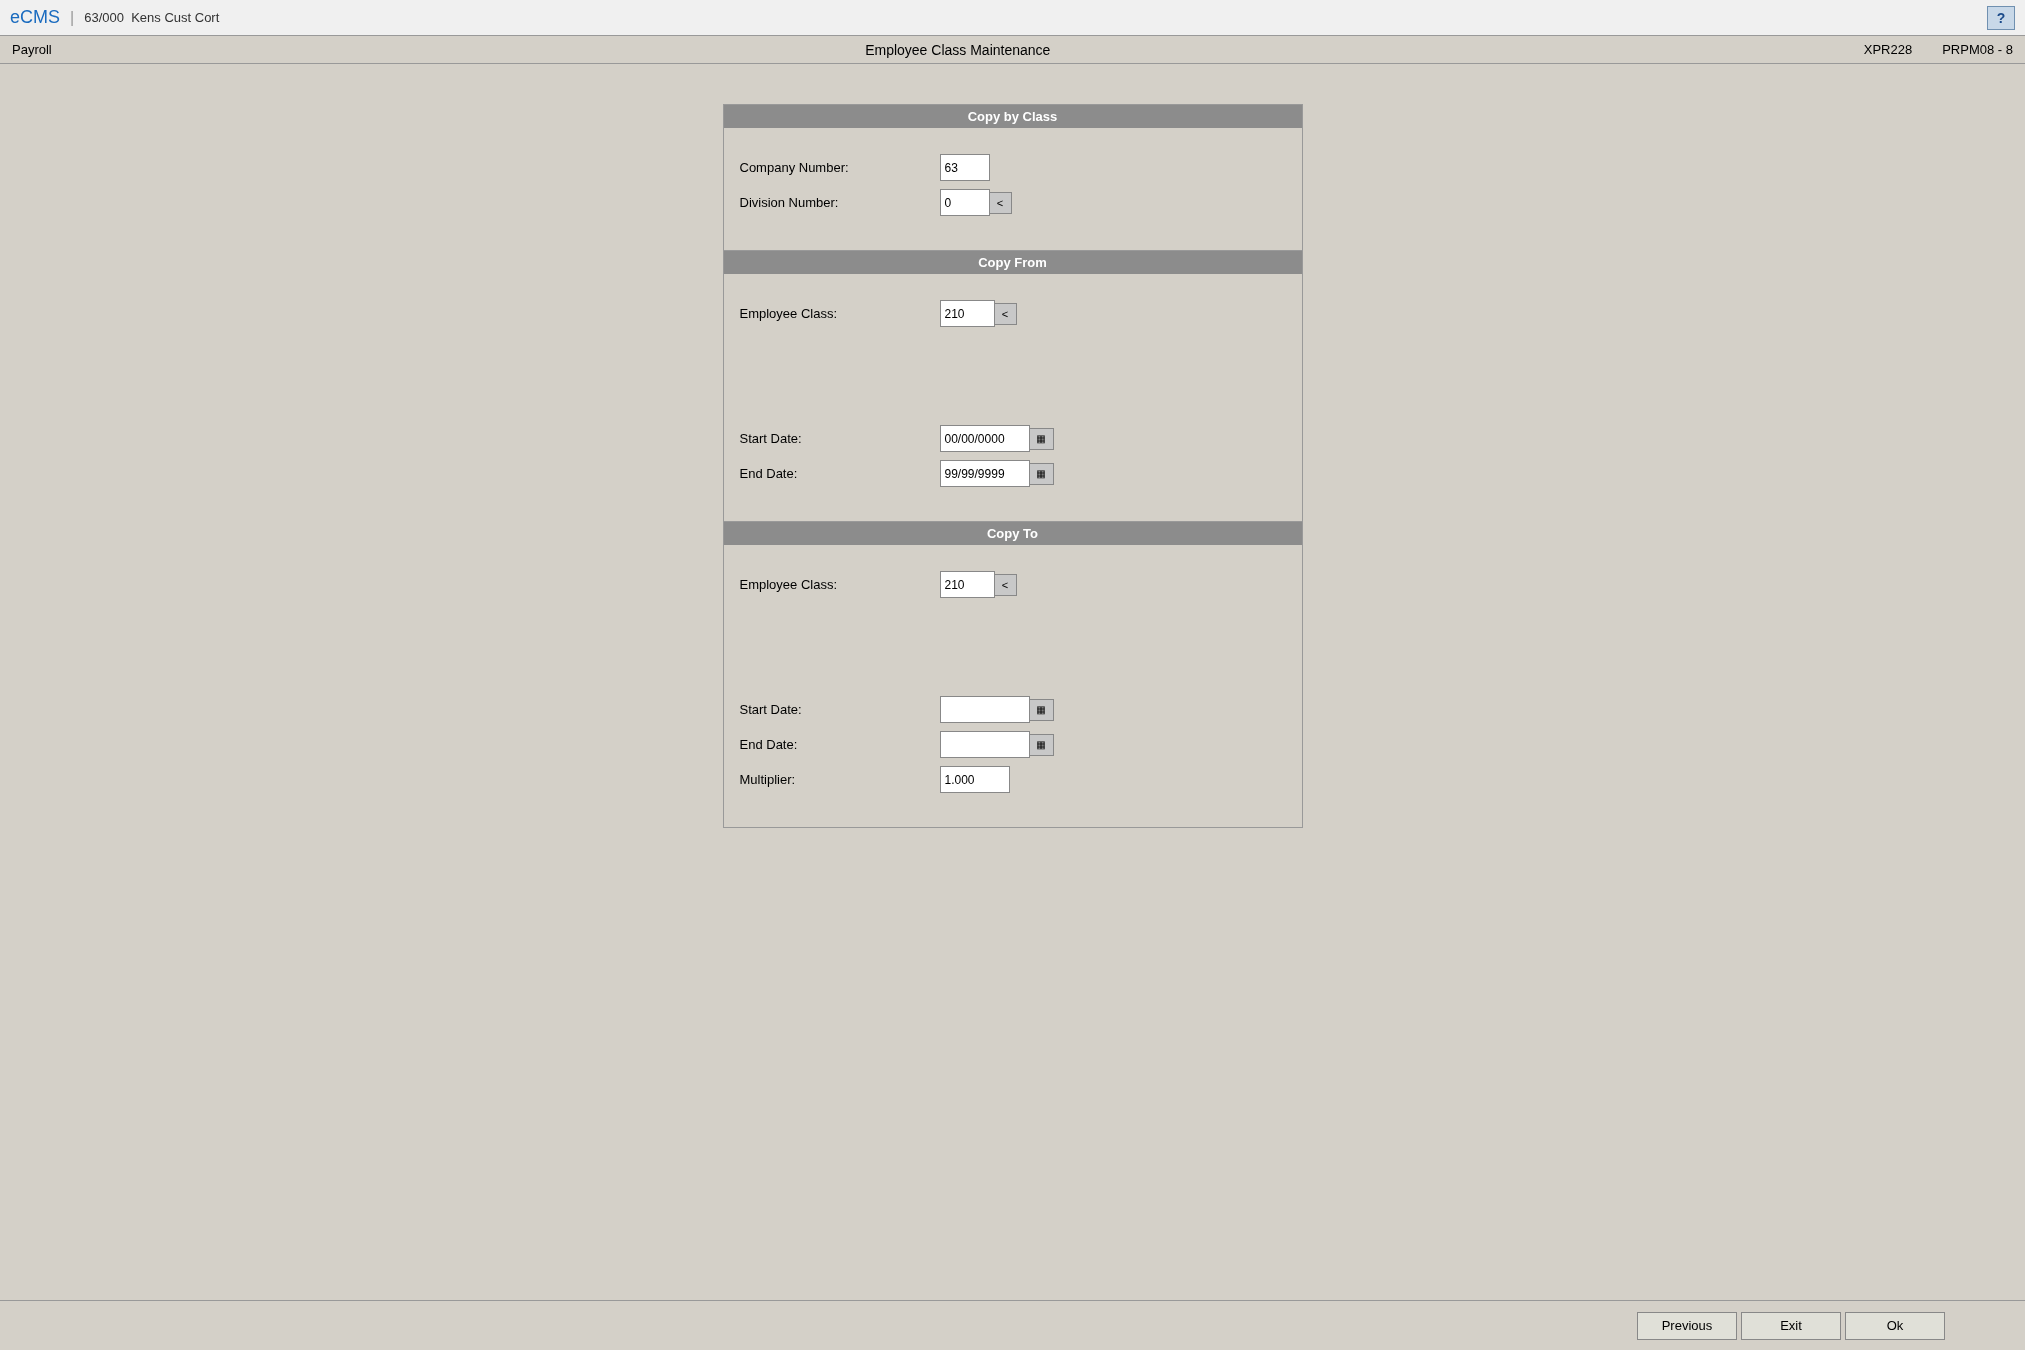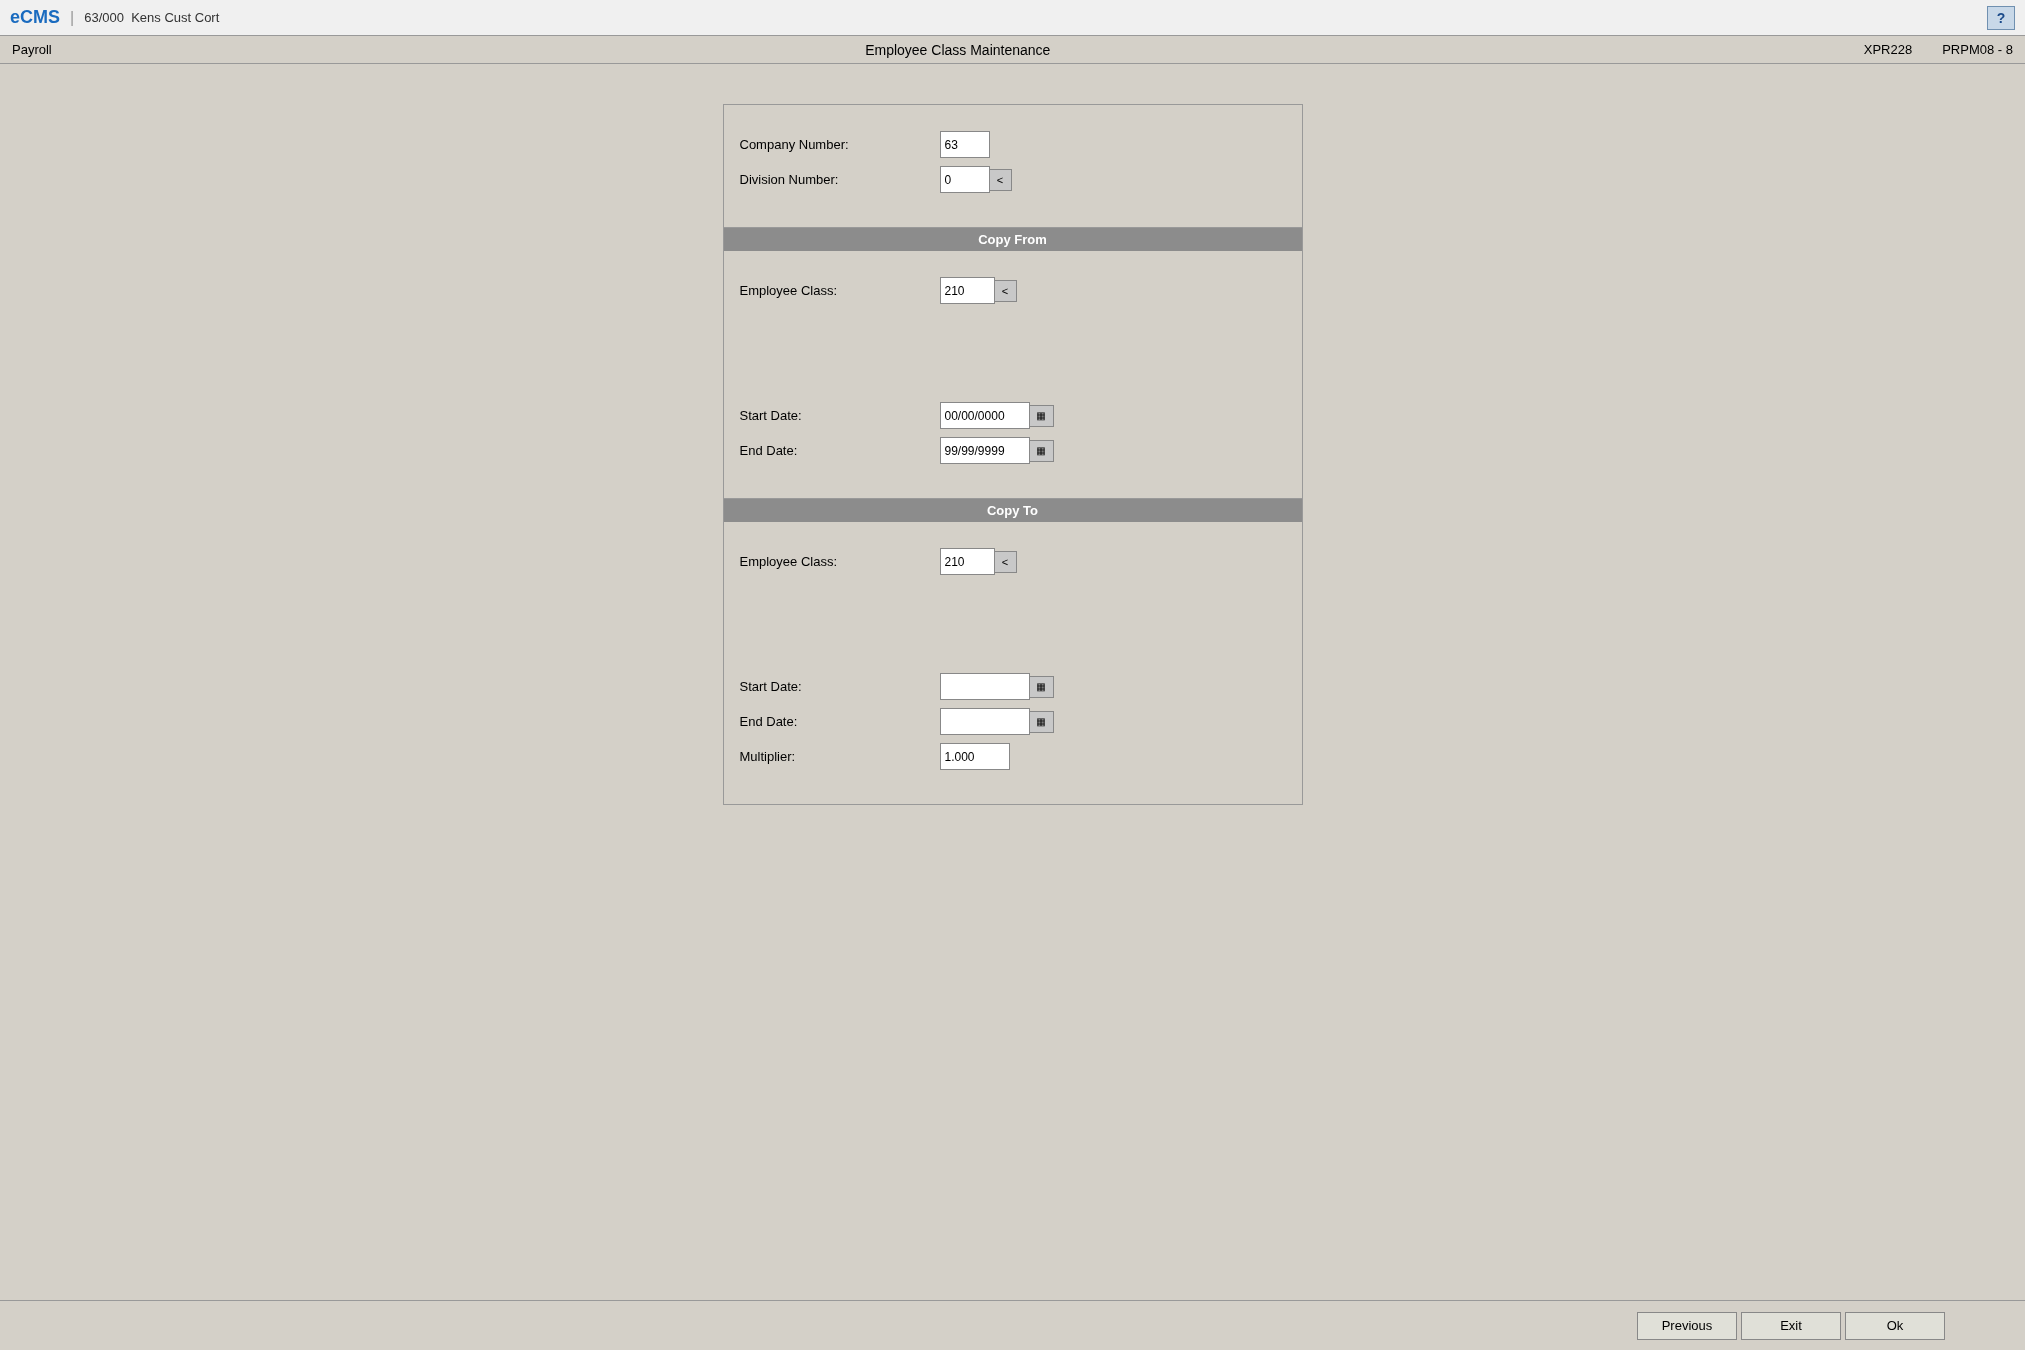--- a/index.html
+++ b/index.html
@@ -23,21 +23,21 @@
       padding: 0 10px;
       justify-content: space-between;
     }
     .top-bar-left {
       display: flex;
       align-items: center;
       gap: 10px;
     }
     .ecms-logo {
       font-size: 18px;
-      font-weight: bold;
+      font-weight: normal;
       color: #1a6bbf;
     }
     .top-bar-divider {
       color: #999;
       font-size: 16px;
     }
     .top-bar-info {
       font-size: 13px;
       color: #333;
     }
@@ -215,20 +215,21 @@
   <div class="menu-bar-center">Employee Class Maintenance</div>
   <div class="menu-bar-right">
     <span>XPR228</span>
     <span>PRPM08 - 8</span>
   </div>
 </div>
 
 <div class="main-content">
   <div class="form-panel">
 
+    <div class="section-header">Copy by Class</div>
     <div class="section-body">
       <div class="form-row">
         <span class="form-label">Company Number:</span>
         <div class="input-with-btn">
           <input type="text" class="form-input" style="width: 50px;" value="63">
         </div>
       </div>
       <div class="form-row">
         <span class="form-label">Division Number:</span>
         <div class="input-with-btn">

